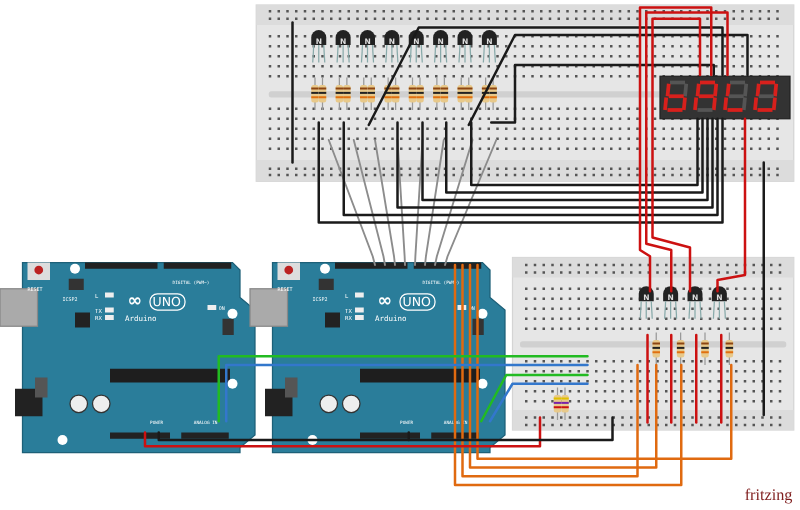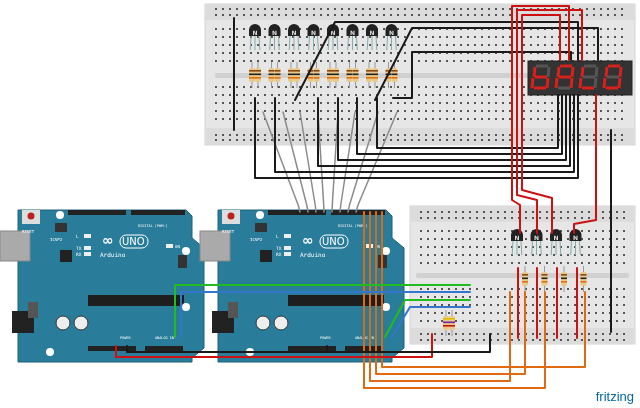--- a/index.html
+++ b/index.html
@@ -1,19 +1,19 @@
 <!DOCTYPE html>
 <html><head>
 <meta charset="utf-8">
 <style>
   html,body{margin:0;padding:0;background:#ffffff;}
   body{width:640px;height:408px;position:relative;overflow:hidden;font-family:"DejaVu Sans",sans-serif;}
   svg{position:absolute;left:0;top:0;}
   .lbl{font-family:"DejaVu Sans Mono",monospace;}
-  .wm{position:absolute;right:6px;bottom:4px;font-family:Liberation Sans, sans-serif;font-size:13px;color:#0369a1;}
+  .wm{position:absolute;right:6px;bottom:4px;font-family:Liberation Serif, serif;font-size:13px;color:#7f1d1d;}
 </style>
 </head>
 <body>
 
 <svg id="scene" width="640" height="408" viewBox="0 0 640 408" xmlns="http://www.w3.org/2000/svg">
 
   <g>
     <rect x="205" y="4" width="430" height="141" fill="#e6e6e6" stroke="#d4d4d4"></rect>
     <rect x="205" y="4" width="430" height="16" fill="#dcdcdc"></rect>
     <rect x="205" y="128" width="430" height="17" fill="#dcdcdc"></rect>

